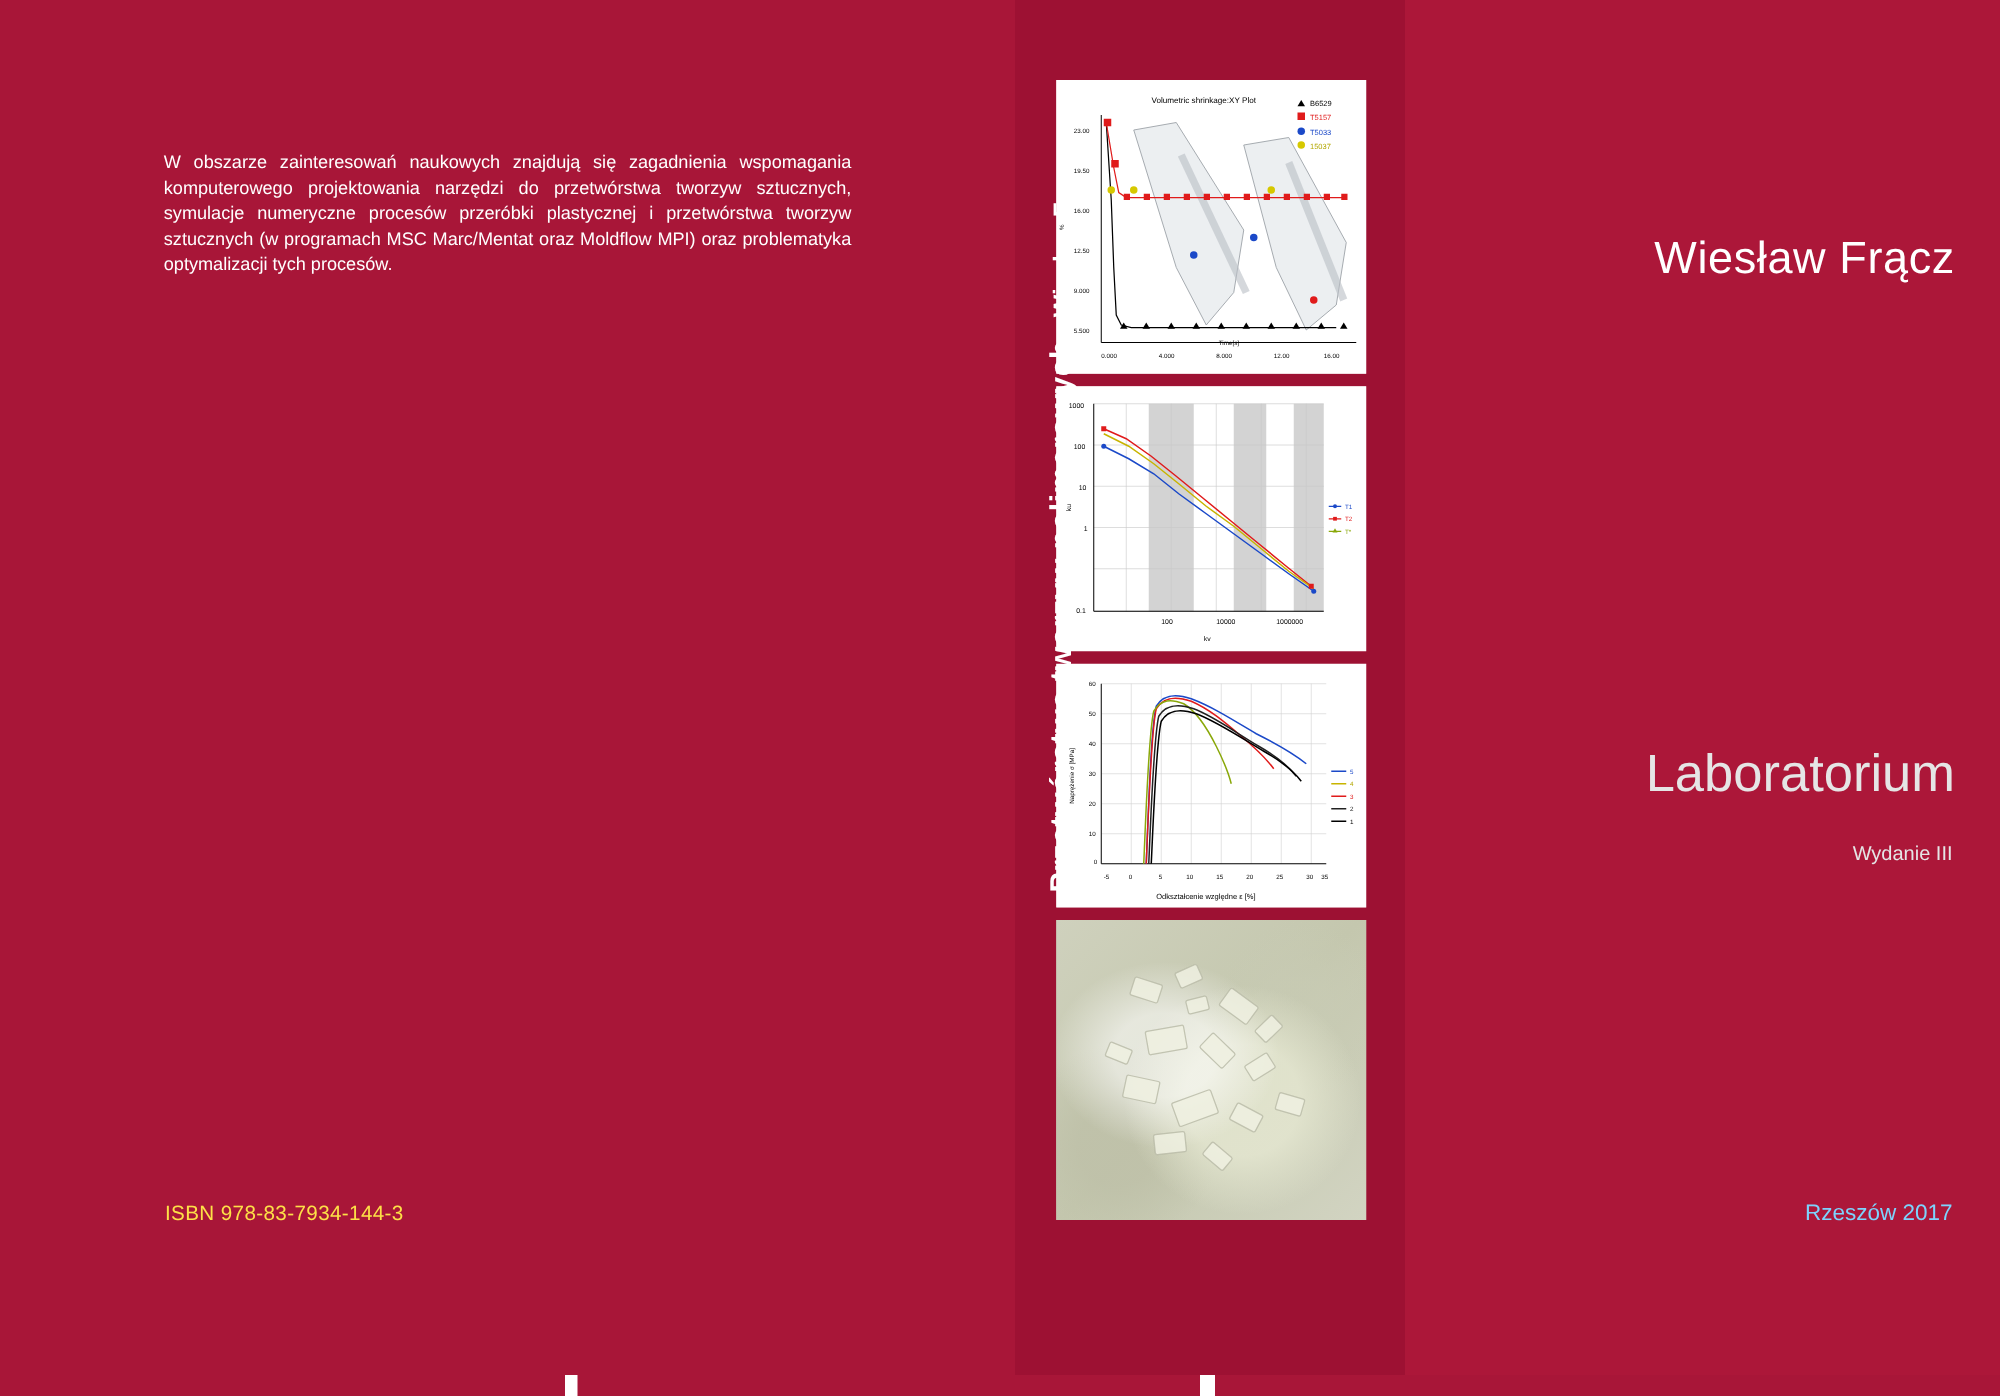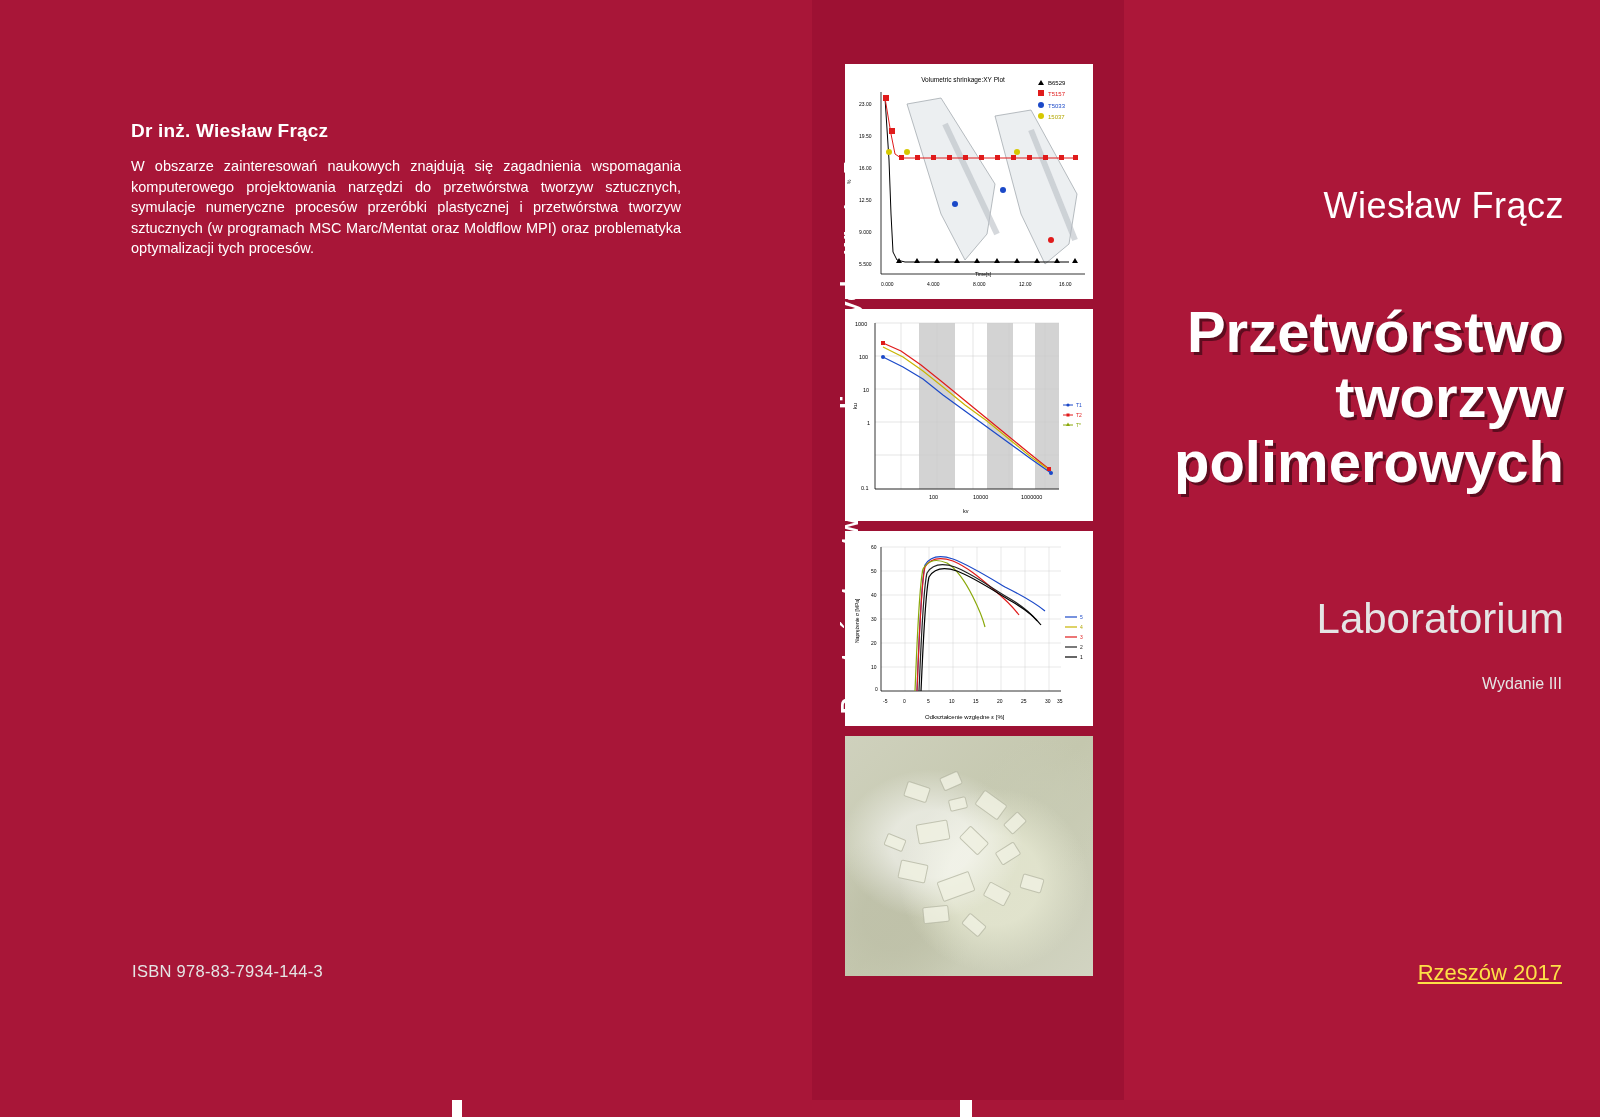--- a/index.html
+++ b/index.html
@@ -45,21 +45,21 @@
     font-size: 14.5px;
     line-height: 1.42;
     text-align: justify;
     margin-bottom: 13px;
   }
   .isbn {
     position: absolute;
     left: 132px;
     top: 962px;
     font-size: 16.5px;
-    color: #e5e5e5;
+    color: #fde047;
     letter-spacing: 0.3px;
   }
   
   .spine {
     position: absolute;
     left: 812px;
     top: 0;
     width: 100px;
     height: 1100px;
     background: #9d1133;
@@ -166,23 +166,22 @@
     position: absolute;
     right: 38px;
     top: 675px;
     font-size: 16px;
     color: #e5e5e5;
   }
   .front-place {
     position: absolute;
     right: 38px;
     top: 960px;
-    font-size: 22px;
-    color: #fde047;
-    text-decoration: underline;
+    font-size: 18px;
+    color: #7dd3fc;
   }
   .bottom-strip {
     position: absolute;
     left: 0;
     bottom: 0;
     width: 1600px;
     height: 17px;
     background: #ffffff;
   }
   .bottom-strip .seg {
@@ -211,21 +210,20 @@
     border-radius: 2px;
   }
 </style>
 </head>
 <body>
 
 <div class="cover">
 
   <div class="back-panel">
     <div class="author-block">
-      <div class="author-name">Dr inż. Wiesław Frącz</div>
       <div class="author-para">W obszarze zainteresowań naukowych znajdują się zagadnienia wspomagania komputerowego projektowania narzędzi do przetwórstwa tworzyw sztucznych, symulacje numeryczne procesów przeróbki plastycznej i przetwórstwa tworzyw sztucznych (w programach MSC Marc/Mentat oraz Moldflow MPI) oraz problematyka optymalizacji tych procesów.</div>
     </div>
     <div class="isbn">ISBN 978-83-7934-144-3</div>
   </div>
 
   <div class="spine">
     <div class="spine-inner">
       <div class="spine-text spine-author">Wiesław Frącz</div>
       <div class="spine-text spine-title">Przetwórstwo tworzyw polimerowych</div>
     </div>
@@ -466,25 +464,20 @@
         <i style="left:160px;top:80px;width:18px;height:12px;transform:rotate(-44deg)"></i>
         <i style="left:40px;top:100px;width:18px;height:11px;transform:rotate(22deg)"></i>
         <i style="left:176px;top:140px;width:20px;height:13px;transform:rotate(16deg)"></i>
         <i style="left:104px;top:62px;width:16px;height:10px;transform:rotate(-14deg)"></i>
       </div>
     </div>
   </div>
 
   <div class="front-title-area">
     <div class="front-author">Wiesław Frącz</div>
-    <div class="front-title">
-      <div>Przetwórstwo</div>
-      <div>tworzyw</div>
-      <div>polimerowych</div>
-    </div>
     <div class="front-sub">Laboratorium</div>
     <div class="front-edition">Wydanie III</div>
     <div class="front-place">Rzeszów 2017</div>
   </div>
 
   <div class="bottom-strip">
     <div class="seg" style="left:0;width:452px;"></div>
     <div class="seg" style="left:462px;width:498px;"></div>
     <div class="seg" style="left:972px;width:628px;"></div>
   </div>

